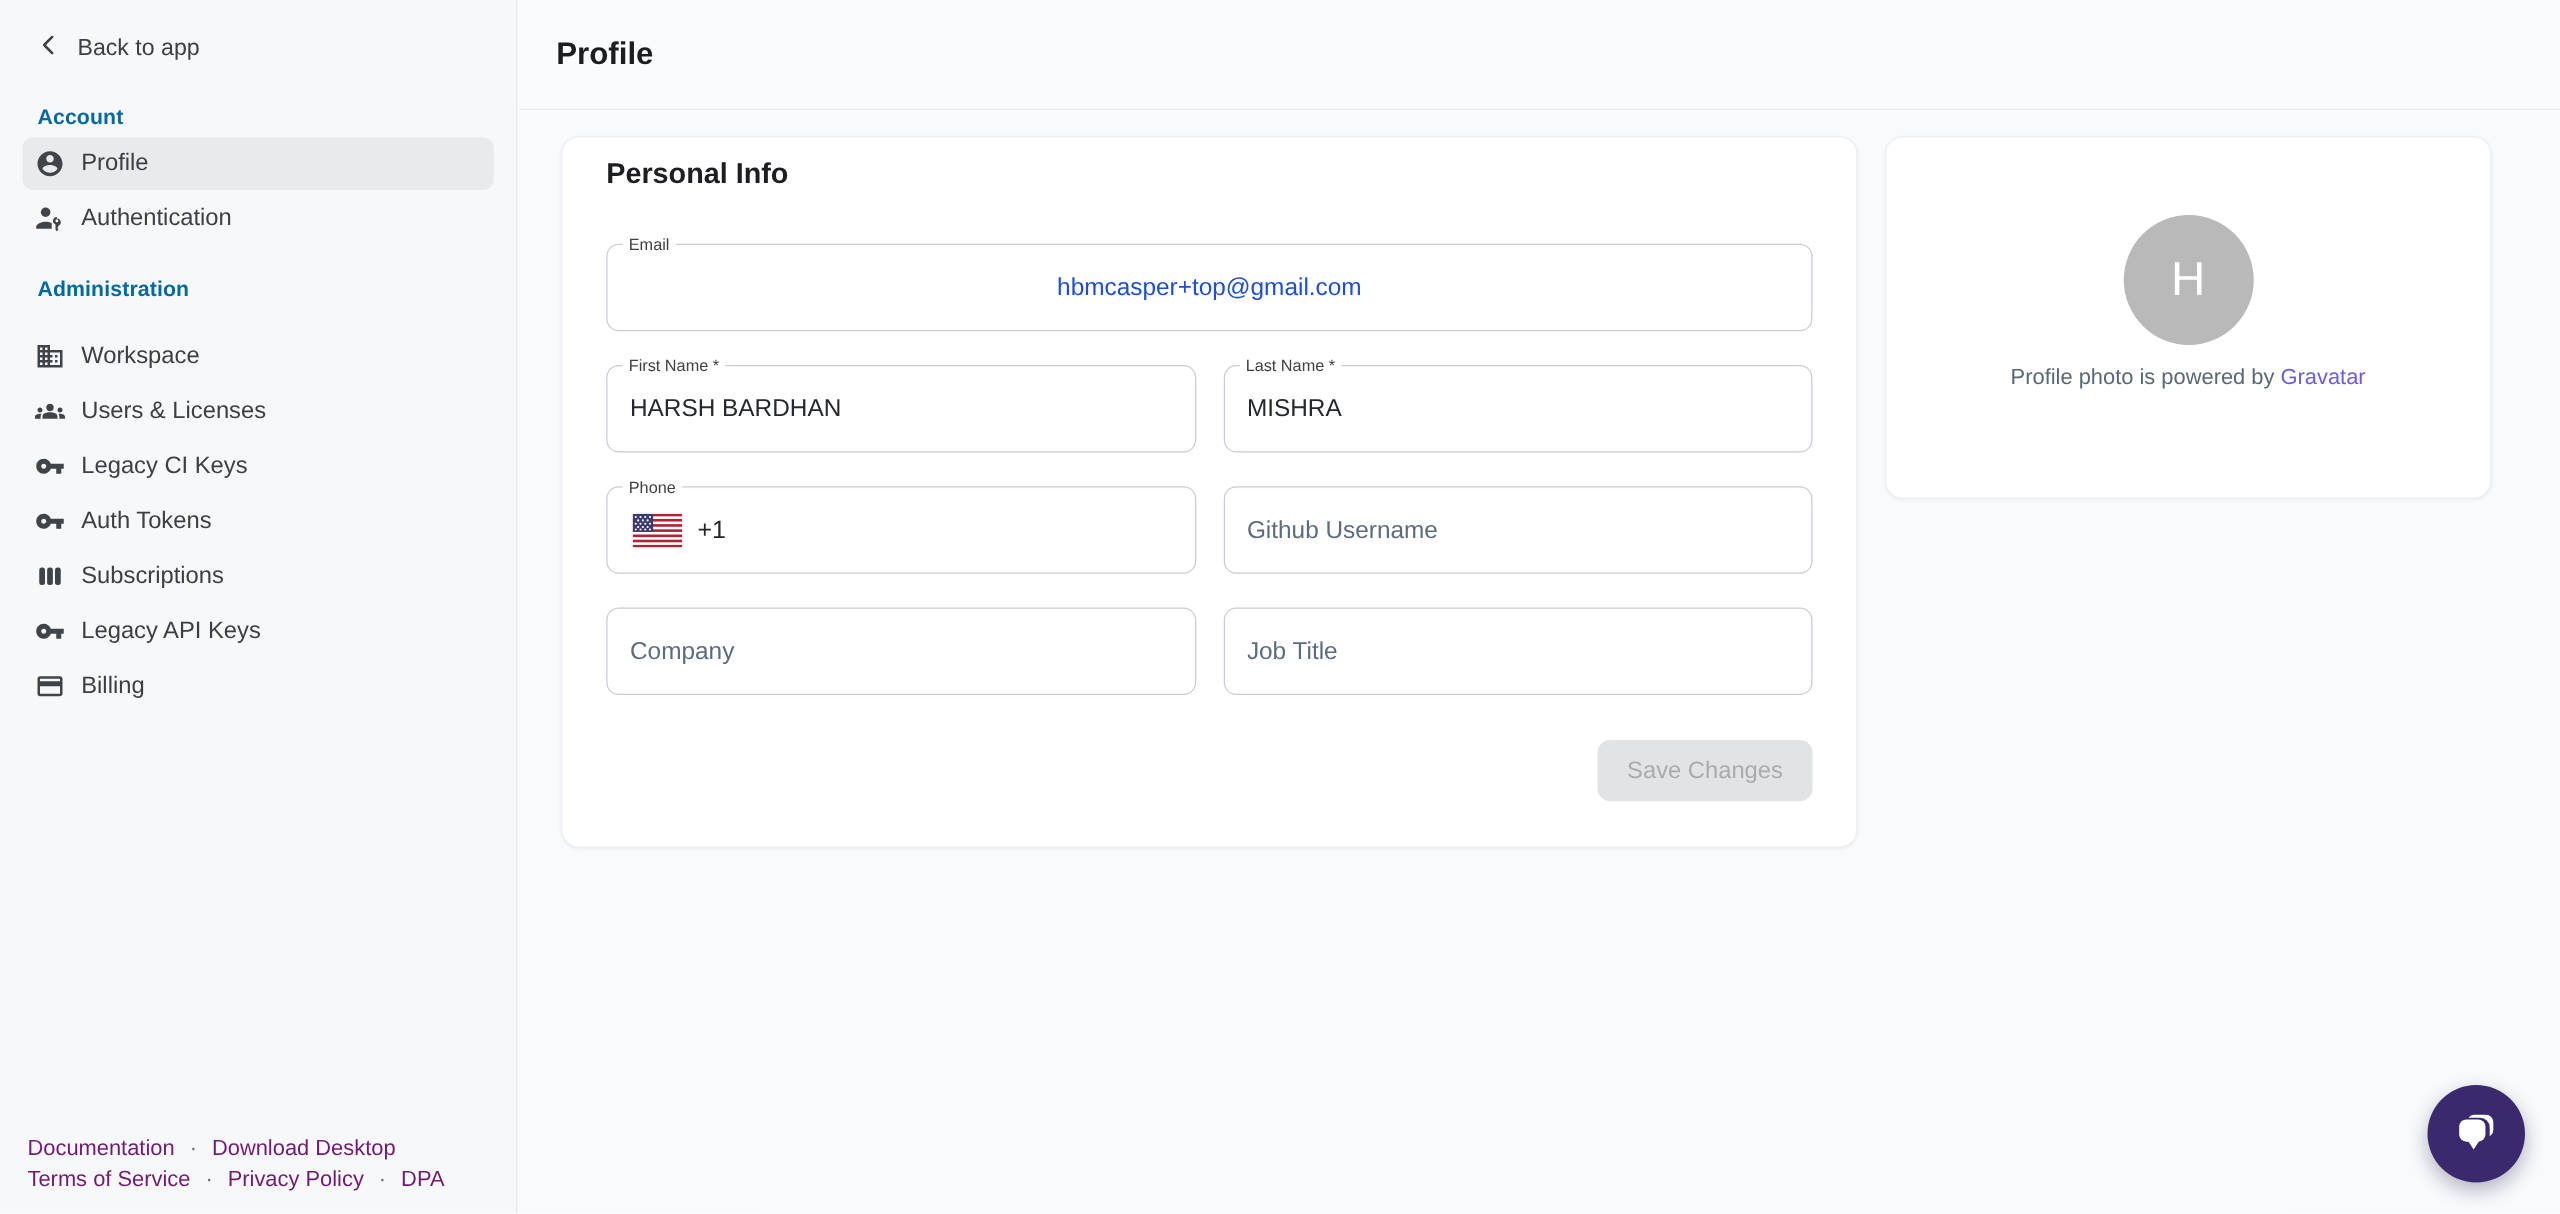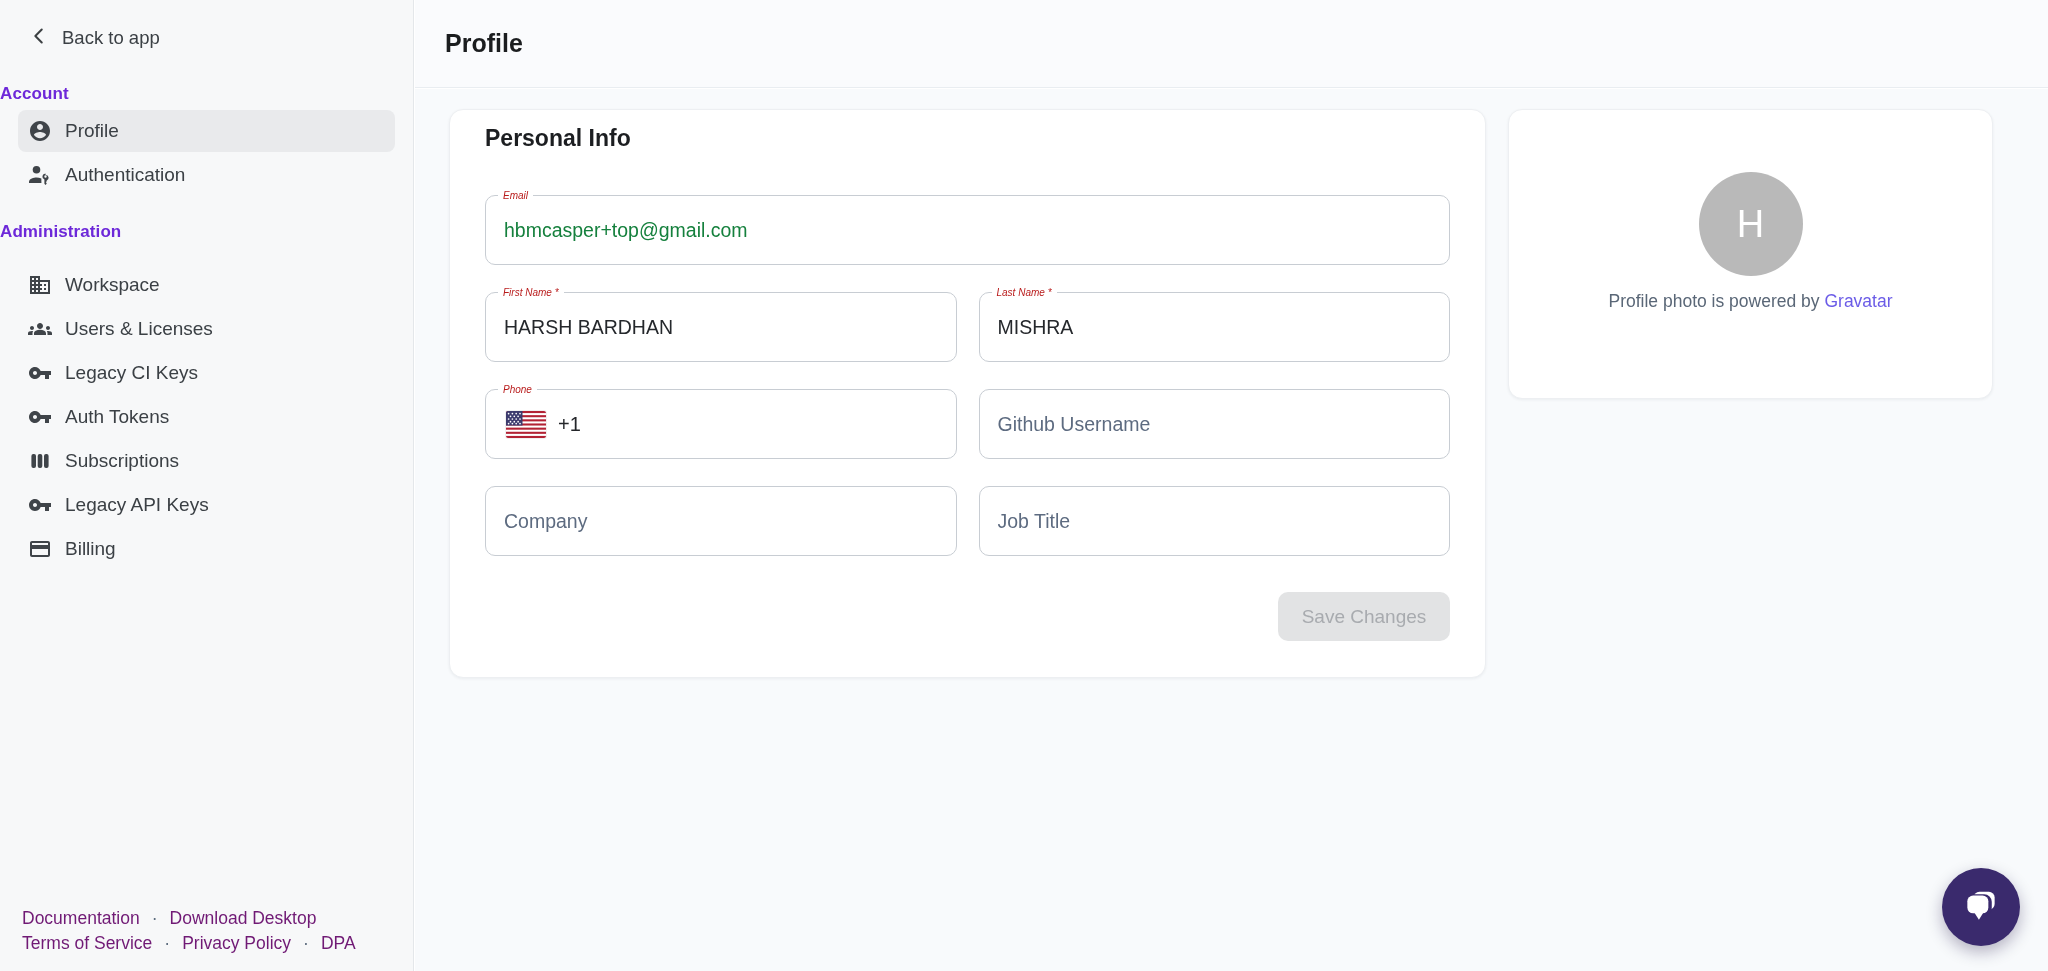--- a/index.html
+++ b/index.html
@@ -13,22 +13,22 @@
     position: absolute; left: 0; top: 0; bottom: 0; width: 414px;
     background: #f7f8f9; border-right: 1px solid #e4e7ea;
   }
   .back-row {
     display: flex; align-items: center; gap: 12px;
     padding: 24px 0 0 28px; height: 52px; cursor: pointer;
     font-size: 18.5px; color: #3b4045;
   }
   .back-row svg { flex: 0 0 auto; }
   .section-label {
-    margin-top: 32px; height: 22px;
-    font-size: 17px; font-weight: 700; color: #6d28d9; letter-spacing: .1px;
+    margin-top: 32px; padding-left: 30px; height: 22px;
+    font-size: 17px; font-weight: 700; color: #0369a1; letter-spacing: .1px;
   }
   .section-label.admin { margin-top: 26px; margin-bottom: 20px; }
   .nav-list { margin-top: 4px; }
   .nav-item {
     display: flex; align-items: center; gap: 13px;
     height: 42px; margin: 0 18px 2px 18px; padding-left: 10px;
     border-radius: 8px; cursor: pointer;
     font-size: 19px; color: #3b4045;
   }
   .nav-item.selected { background: #e9eaec; }
@@ -62,29 +62,29 @@
 
   .field {
     position: relative; height: 70px; background: #fff;
     border: 1px solid #c8cdd3; border-radius: 10px;
     display: flex; align-items: center;
   }
   .field-full { margin-top: 43px; }
   .form-row { display: grid; grid-template-columns: 1fr 1fr; gap: 22px; margin-top: 27px; }
   .f-label {
     position: absolute; top: -9px; left: 12px; background: #fff;
-    padding: 0 5px; font-size: 10px; line-height: 17px; color: #b91c1c; font-style: italic;
+    padding: 0 5px; font-size: 13px; line-height: 17px; color: #404040;
   }
   .field input {
     border: 0; outline: none; background: transparent;
     width: 100%; height: 100%; padding: 0 18px;
     font-family: inherit; font-size: 19.5px; color: #25282c;
   }
   .field input::placeholder { color: #5d6b80; opacity: 1; }
-  .field.disabled input { color: #15803d; }
+  .field.disabled input { color: #1d4ed8; text-align: center; }
   .field-phone { padding-left: 20px; }
   .field-phone .flag { flex: 0 0 auto; display: flex; border-radius: 2px; overflow: hidden; box-shadow: 0 0 0 1px rgba(0,0,0,.06); }
   .field-phone .cc { margin-left: 12px; font-size: 20px; color: #24262a; }
   .field-phone input { padding: 0 10px; }
 
   .actions { margin-top: 36px; display: flex; justify-content: flex-end; }
   .save-btn {
     width: 172px; height: 49px; border: 0; border-radius: 10px;
     background: #e2e3e4; color: #a8abaf;
     font-family: inherit; font-size: 19px; font-weight: 500; cursor: default;

